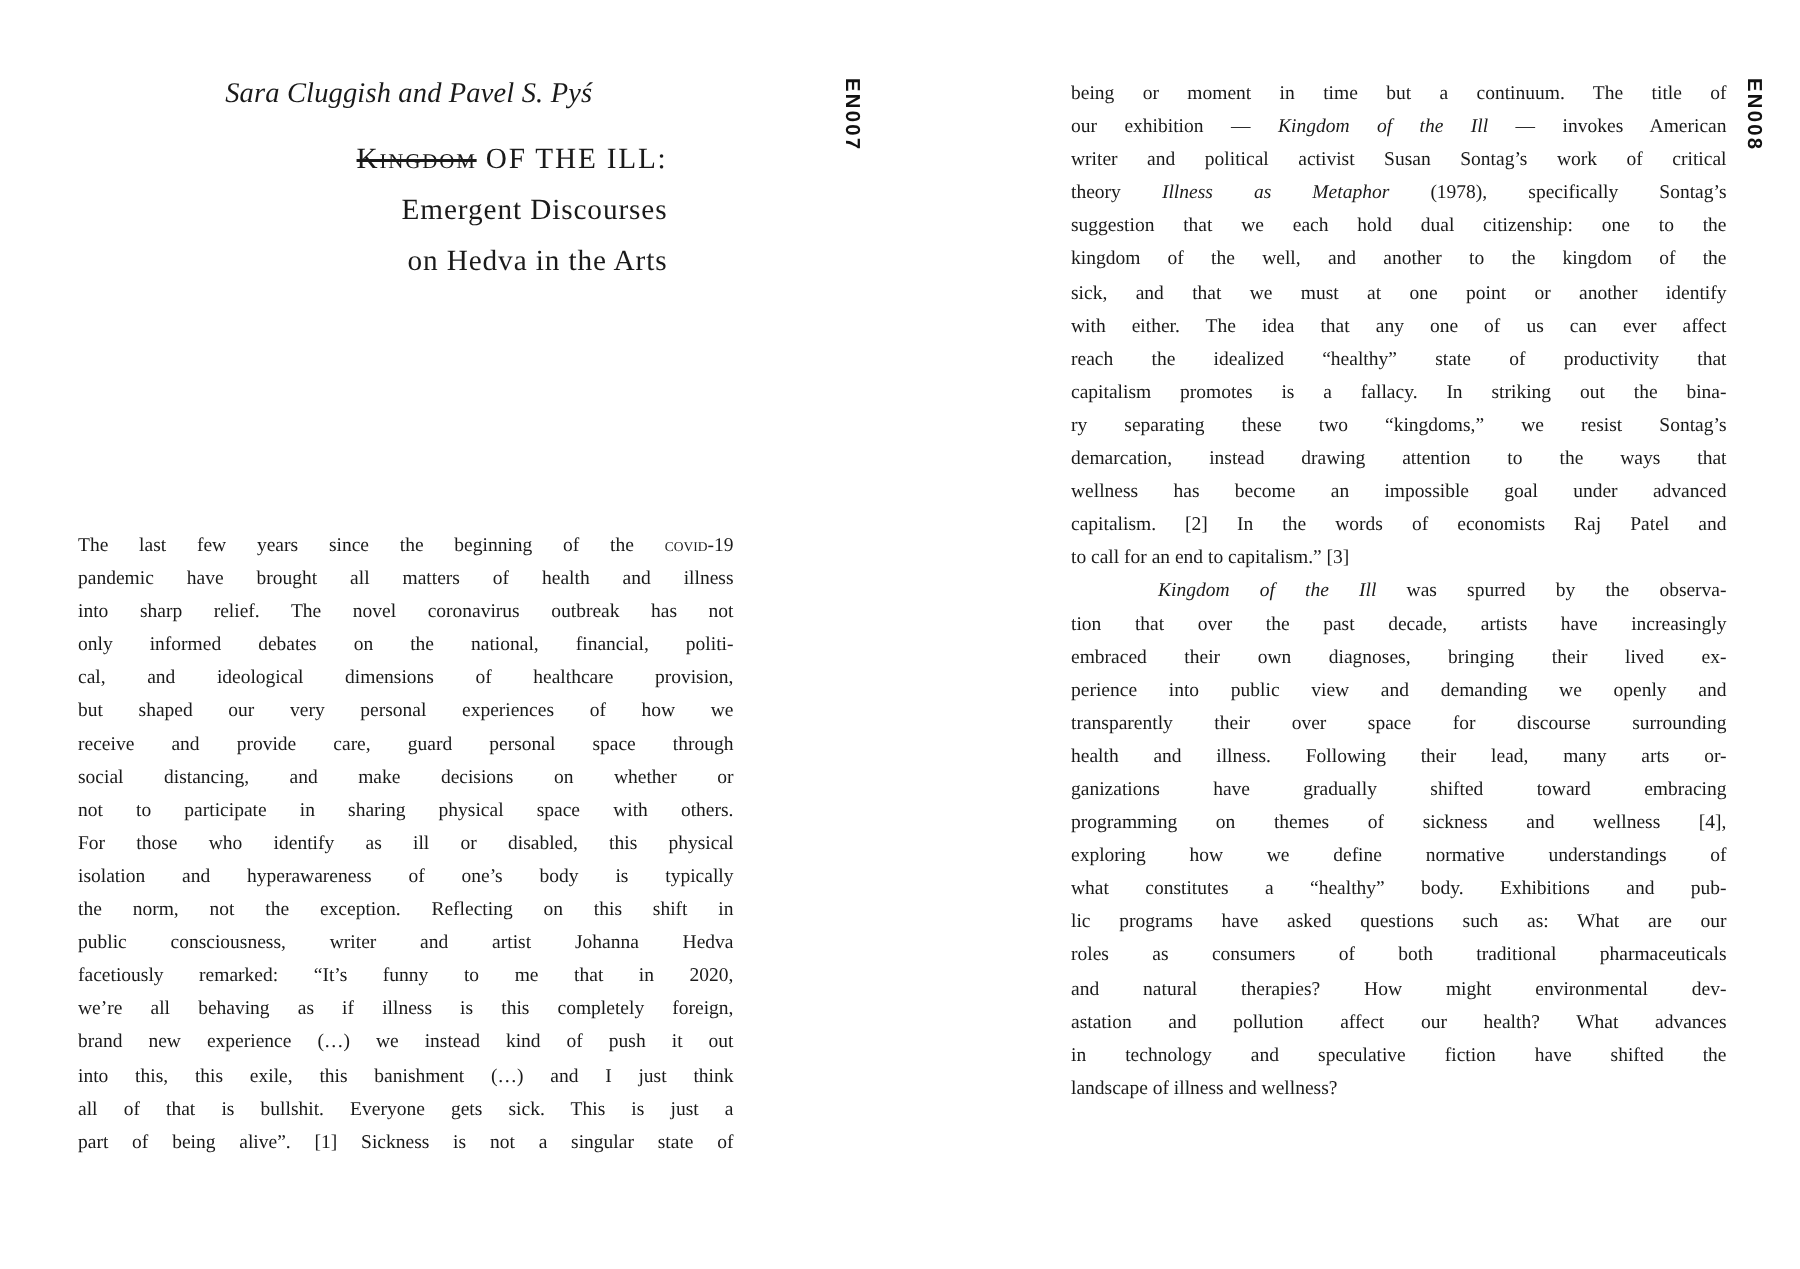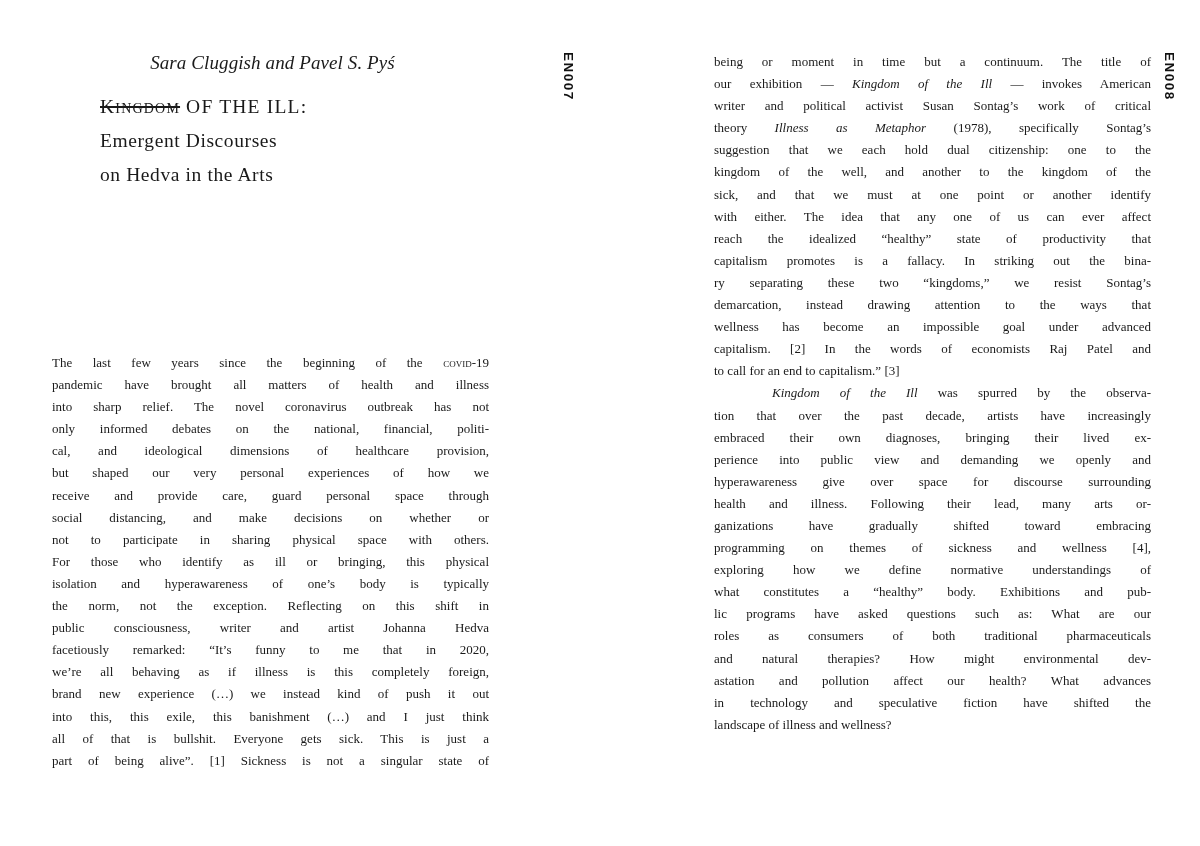--- a/index.html
+++ b/index.html
@@ -12,21 +12,21 @@
     .page-left { left: 0; width: 600px; }
     .page-right { left: 600px; width: 600px; }
 
     .authors {
       position: absolute; left: 100px; top: 52px; width: 345px;
       text-align: center; font-style: italic; font-size: 19px;
       letter-spacing: 0.1px;
     }
     .title-block {
       position: absolute; left: 100px; top: 96px; width: 345px;
-      text-align: left; font-size: 19.5px; line-height: 22px;
+      text-align: right; font-size: 19.5px; line-height: 22px;
       letter-spacing: 0.6px;
     }
     .title-line1 { display: block; letter-spacing: 1.2px; }
     .strike {
       text-decoration: line-through; text-decoration-thickness: 1.5px;
       font-variant: small-caps;
     }
     .title-line { display: block; margin-top: 12px; }
 
     .page-number {
@@ -65,21 +65,21 @@
   <div class="body-text body-left" id="left-body">
       <span class="line"><span>The last few years since the beginning of the </span><span class="sc">covid</span><span>-19</span></span>
       <span class="line">pandemic have brought all matters of health and illness</span>
       <span class="line">into sharp relief. The novel coronavirus outbreak has not</span>
       <span class="line">only informed debates on the national, financial, politi-</span>
       <span class="line">cal, and ideological dimensions of healthcare provision,</span>
       <span class="line">but shaped our very personal experiences of how we</span>
       <span class="line">receive and provide care, guard personal space through</span>
       <span class="line">social distancing, and make decisions on whether or</span>
       <span class="line">not to participate in sharing physical space with others.</span>
-      <span class="line">For those who identify as ill or bringing, this physical</span>
+      <span class="line">For those who identify as ill or disabled, this physical</span>
       <span class="line">isolation and hyperawareness of one’s body is typically</span>
       <span class="line">the norm, not the exception. Reflecting on this shift in</span>
       <span class="line">public consciousness, writer and artist Johanna Hedva</span>
       <span class="line">facetiously remarked: “It’s funny to me that in 2020,</span>
       <span class="line">we’re all behaving as if illness is this completely foreign,</span>
       <span class="line">brand new experience (…) we instead kind of push it out</span>
       <span class="line">into this, this exile, this banishment (…) and I just think</span>
       <span class="line">all of that is bullshit. Everyone gets sick. This is just a</span>
       <span class="line">part of being alive”. [1] Sickness is not a singular state of</span>
     </div>
@@ -99,21 +99,21 @@
       <span class="line">capitalism promotes is a fallacy. In striking out the bina-</span>
       <span class="line">ry separating these two “kingdoms,” we resist Sontag’s</span>
       <span class="line">demarcation, instead drawing attention to the ways that</span>
       <span class="line">wellness has become an impossible goal under advanced</span>
       <span class="line">capitalism. [2] In the words of economists Raj Patel and</span>
       <span class="line last">to call for an end to capitalism.” [3]</span>
       <span class="line indent"><span class="it">Kingdom of the Ill</span><span> was spurred by the observa-</span></span>
       <span class="line">tion that over the past decade, artists have increasingly</span>
       <span class="line">embraced their own diagnoses, bringing their lived ex-</span>
       <span class="line">perience into public view and demanding we openly and</span>
-      <span class="line">hyperawareness give over space for discourse surrounding</span>
+      <span class="line">transparently their over space for discourse surrounding</span>
       <span class="line">health and illness. Following their lead, many arts or-</span>
       <span class="line">ganizations have gradually shifted toward embracing</span>
       <span class="line">programming on themes of sickness and wellness [4],</span>
       <span class="line">exploring how we define normative understandings of</span>
       <span class="line">what constitutes a “healthy” body. Exhibitions and pub-</span>
       <span class="line">lic programs have asked questions such as: What are our</span>
       <span class="line">roles as consumers of both traditional pharmaceuticals</span>
       <span class="line">and natural therapies? How might environmental dev-</span>
       <span class="line">astation and pollution affect our health? What advances</span>
       <span class="line">in technology and speculative fiction have shifted the</span>

